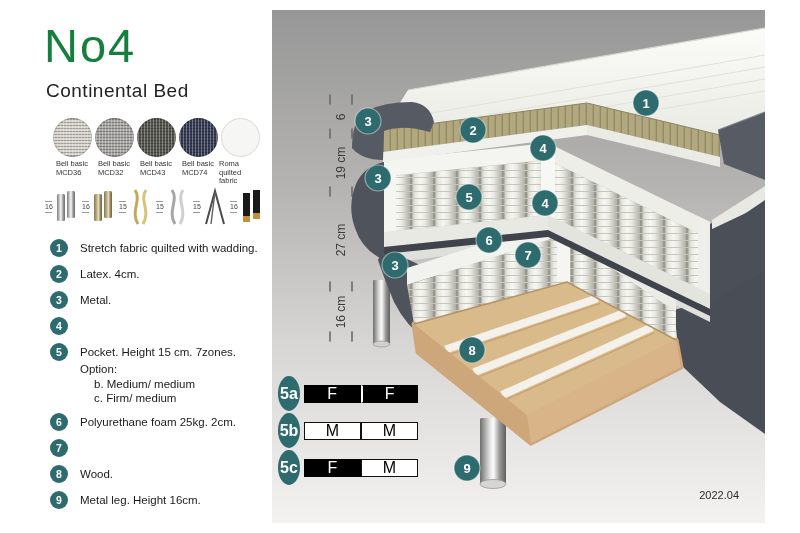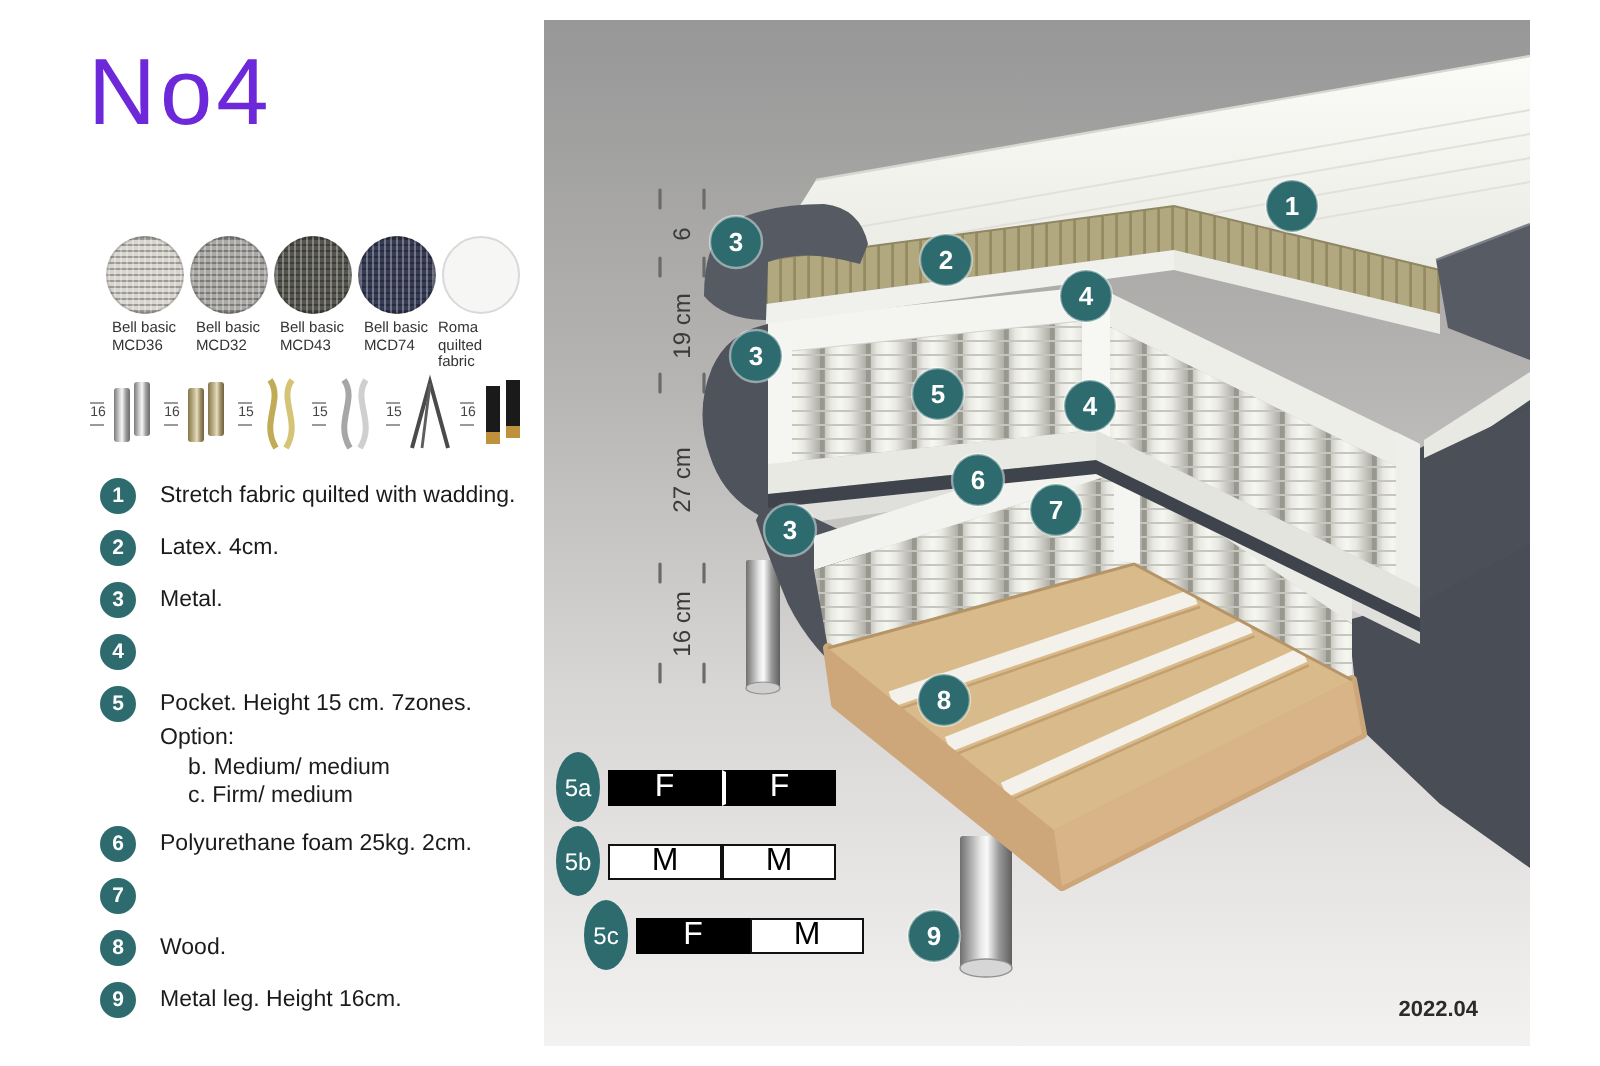--- a/index.html
+++ b/index.html
@@ -1,21 +1,21 @@
 <!DOCTYPE html>
 <html><head>
 <meta charset="utf-8">
 <style>
   html,body{margin:0;padding:0;}
   body{width:800px;height:533px;background:#ffffff;font-family:"Liberation Sans",sans-serif;overflow:hidden;position:relative;}
   .stage{position:absolute;inset:0;width:800px;height:533px;}
 
   
   .leftcol{position:absolute;left:0;top:0;width:272px;height:533px;background:#fff;}
-  .title{position:absolute;left:44px;top:22px;font-size:47px;font-weight:300;letter-spacing:2px;color:#6d28d9;line-height:1;}
+  .title{position:absolute;left:44px;top:22px;font-size:47px;font-weight:300;letter-spacing:2px;color:#15803d;line-height:1;}
   .subtitle{position:absolute;left:46px;top:80px;font-size:19px;font-weight:400;letter-spacing:.5px;color:#232323;}
 
   .swatches{position:absolute;left:51px;top:118px;display:flex;}
   .sw{width:42px;display:flex;flex-direction:column;align-items:center;}
   .sw-circle{width:37px;height:37px;border-radius:50%;border:1px solid rgba(0,0,0,.15);
     background-image:
       repeating-linear-gradient(90deg, rgba(255,255,255,.30) 0 1px, rgba(0,0,0,0) 1px 3px),
       repeating-linear-gradient(0deg, rgba(0,0,0,.28) 0 1px, rgba(0,0,0,0) 1px 3px);}
   .sw-circle.plain{background-image:none;border:1px solid #d9d9d9;}
   .sw-label{margin-top:3px;font-size:7.5px;line-height:8.5px;color:#333;text-align:left;}
@@ -32,40 +32,41 @@
   .ftext{font-size:11.5px;line-height:17px;color:#1b1b1b;padding-top:1px;}
   .fopts{margin-left:14px;font-size:11.5px;line-height:13.5px;color:#1b1b1b;}
 
   
   .panel{position:absolute;left:272px;top:10px;width:493px;height:513px;
     background:linear-gradient(180deg,#979797 0%,#b5b4b2 35%,#d7d6d4 65%,#f3f2f0 100%);}
   .panel svg{position:absolute;left:0;top:0;}
 
   .firmness{position:absolute;left:0;top:0;}
   .frow{position:absolute;display:flex;align-items:center;}
-  .fcirc{width:22px;height:35px;border-radius:50%;background:#2e6b6e;color:#fff;font-size:12px;font-weight:normal;
+  .fcirc{width:22px;height:35px;border-radius:50%;background:#2e6b6e;color:#fff;font-size:16px;font-weight:bold;
     display:flex;align-items:center;justify-content:center;margin-right:4px;flex:none;}
   .fbar{display:flex;width:114px;height:18px;}
   .fcell{flex:1;display:flex;align-items:center;justify-content:center;font-size:16px;font-weight:500;}
   .cell-dark{background:#000;color:#fff;border:1px solid #000;}
   .cell-light{background:#fff;color:#000;border:1.5px solid #111;}
   .fbar .fcell + .fcell{border-left-width:0;}
   .fbar.all-dark .fcell + .fcell{border-left:2px solid #fff;}
   .fbar.mixed .fcell + .fcell{border-left:1.5px solid #111;}
   .fbar.all-light .fcell + .fcell{border-left:1.5px solid #111;}
 
-  .version{position:absolute;right:26px;top:489px;font-size:11px;font-weight:700;color:#2b2b2b;}
+  .version{position:absolute;right:26px;top:479px;font-size:11px;font-weight:400;color:#2b2b2b;}
 </style>
 </head>
 <body>
 
 <div class="stage">
 
   <div class="leftcol">
     <div class="title">No4</div>
+    <div class="subtitle">Continental Bed</div>
 
     <div class="swatches">
       <div class="sw">
         <div class="sw-circle" style="background-color:#d8d5cf;"></div>
         <div class="sw-label"><span>Bell basic</span><br><span>MCD36</span></div>
       </div>
       <div class="sw">
         <div class="sw-circle" style="background-color:#a9a8a5;"></div>
         <div class="sw-label"><span>Bell basic</span><br><span>MCD32</span></div>
       </div>
@@ -421,21 +422,21 @@
           <div class="fcell cell-dark">F</div>
         </div>
       </div>
       <div class="frow" style="left:6px;top:403px;">
         <div class="fcirc">5b</div>
         <div class="fbar all-light">
           <div class="fcell cell-light">M</div>
           <div class="fcell cell-light">M</div>
         </div>
       </div>
-      <div class="frow" style="left:6px;top:440px;margin-left:14px;">
+      <div class="frow" style="left:6px;top:440px;">
         <div class="fcirc">5c</div>
         <div class="fbar mixed">
           <div class="fcell cell-dark">F</div>
           <div class="fcell cell-light">M</div>
         </div>
       </div>
     </div>
 
     <div class="version">2022.04</div>
   </div>

